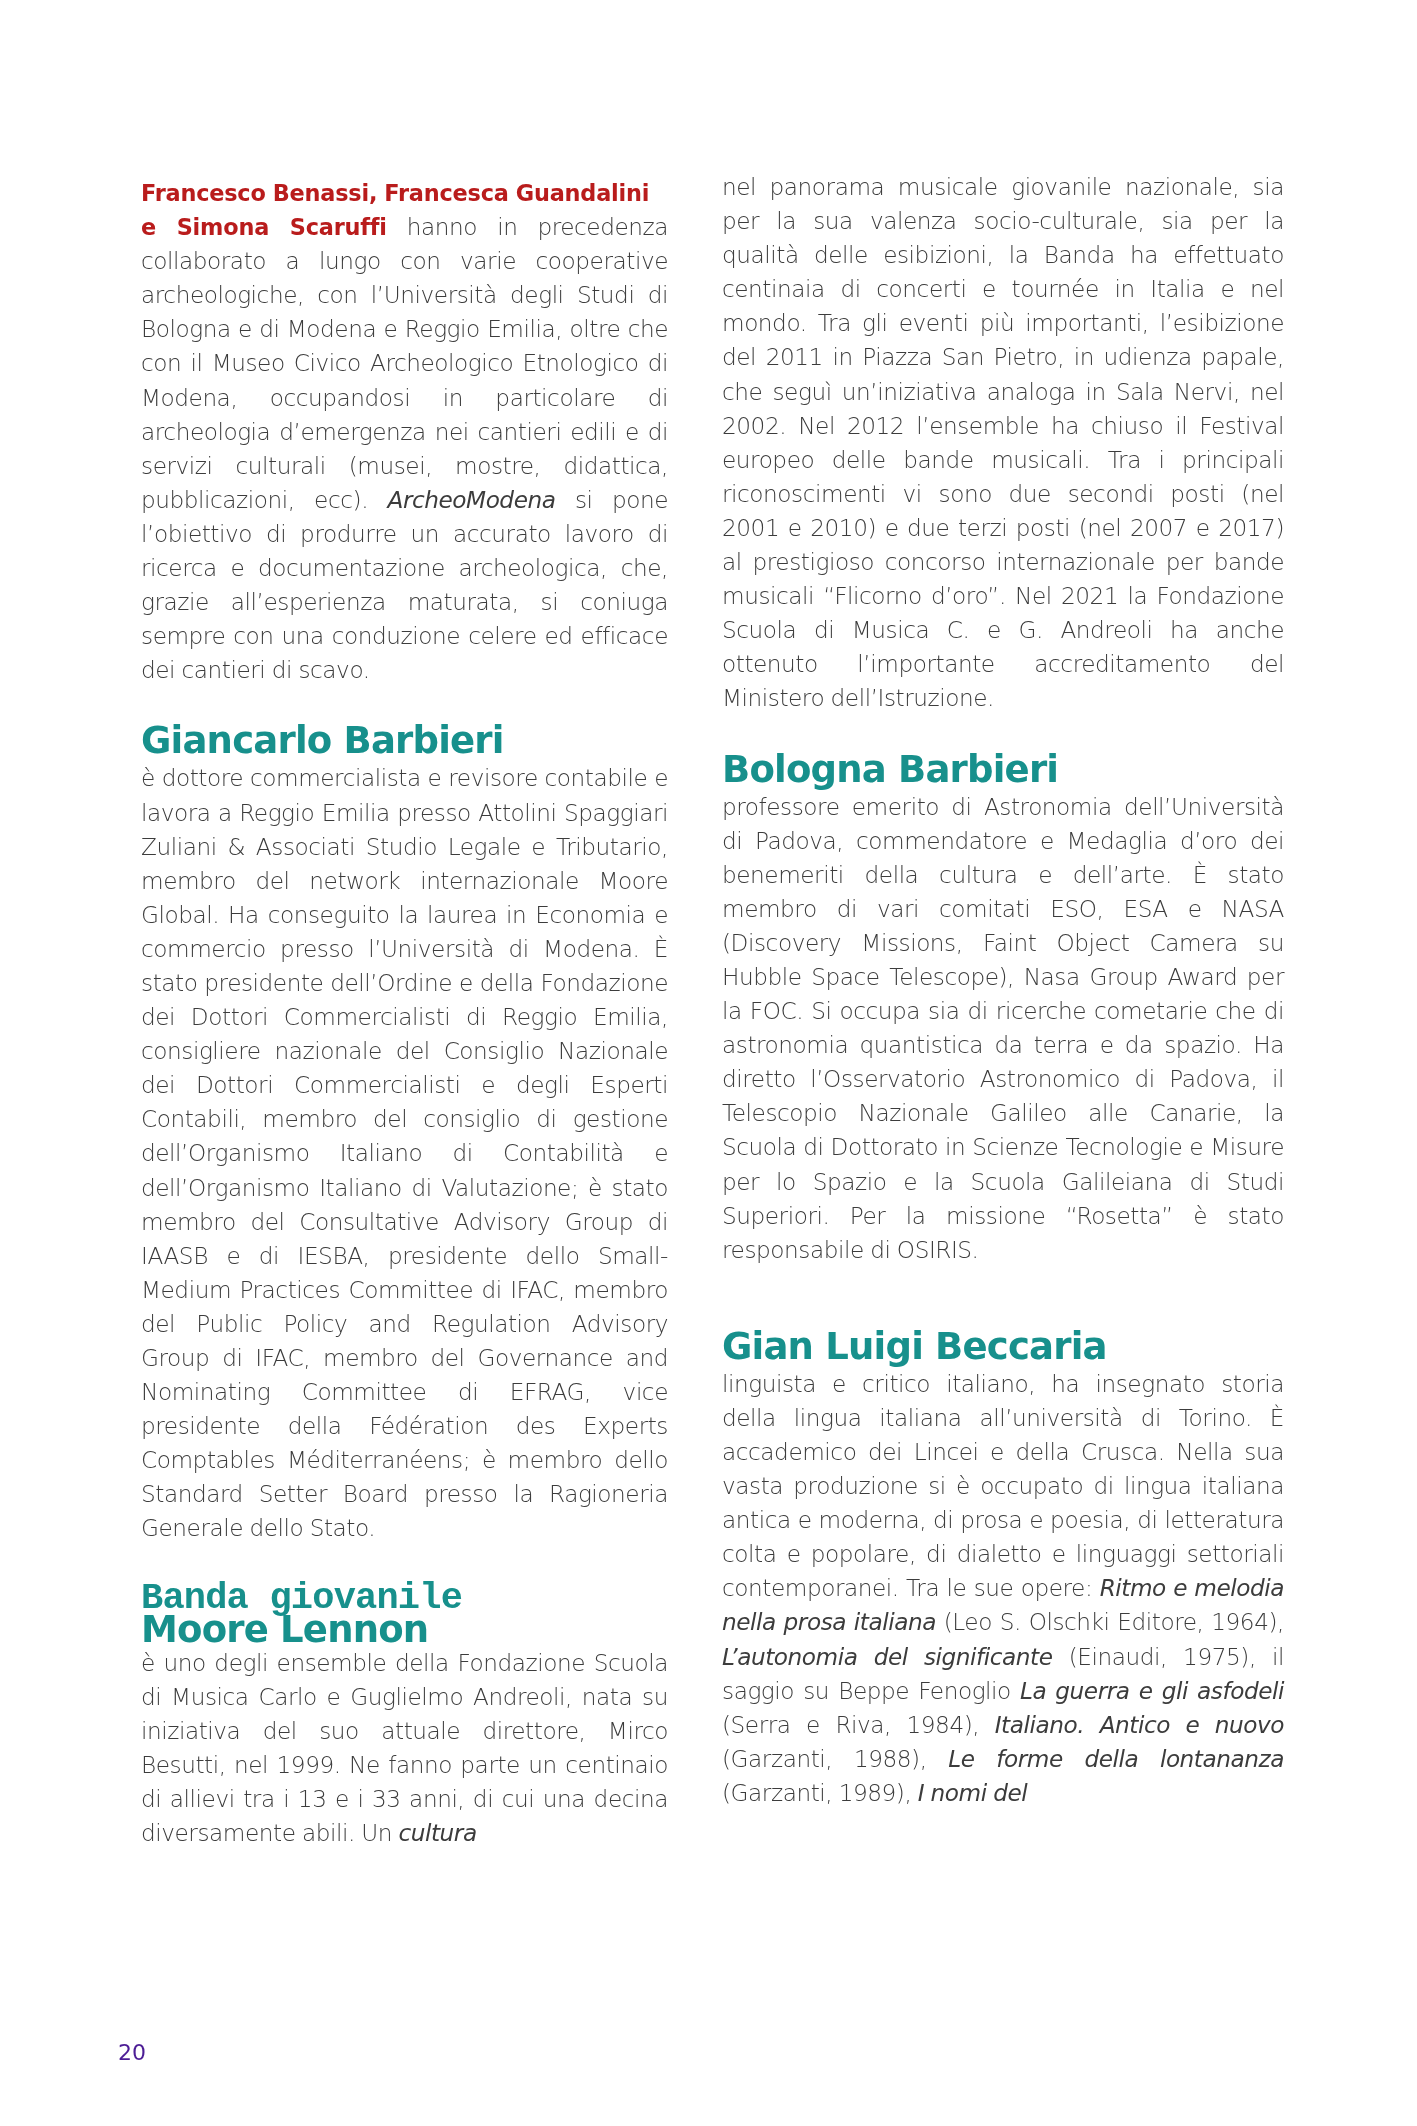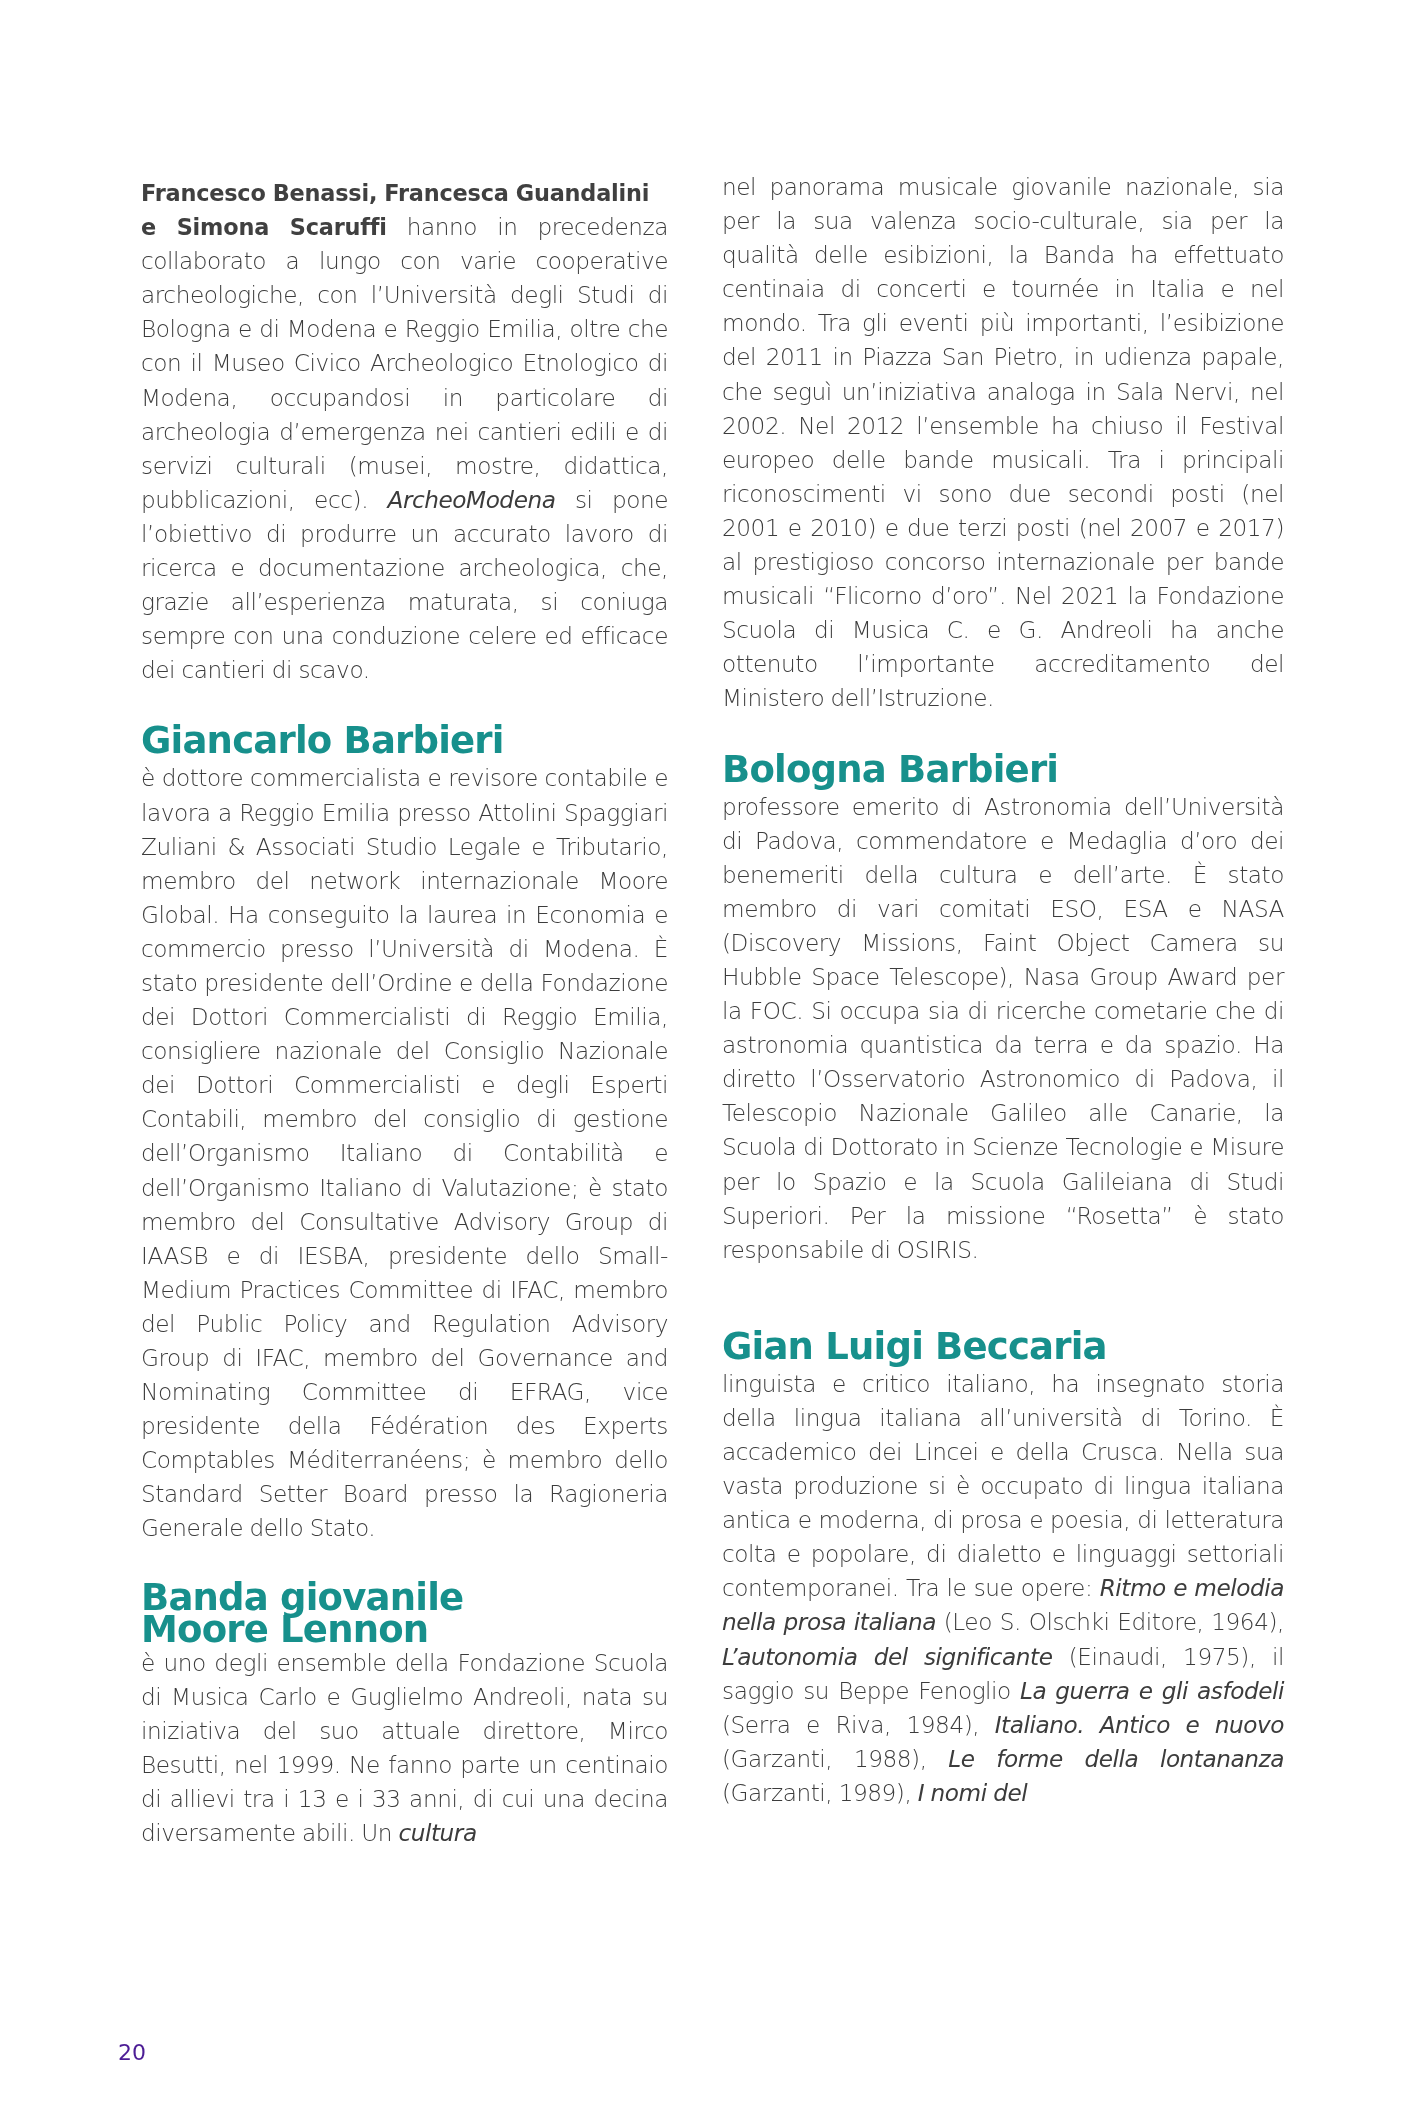--- a/index.html
+++ b/index.html
@@ -3,21 +3,21 @@
 <meta charset="utf-8">
 <style>
   html, body { margin: 0; padding: 0; background: #ffffff; }
   body { width: 1417px; height: 2126px; position: relative; overflow: hidden;
          font-family: "DejaVu Sans", sans-serif; color: #3c3c3c; }
   .col { position: absolute; top: 176px; }
   .col-left { left: 141px; width: 527px; }
   .col-right { left: 722px; width: 562px; top: 170px; }
   .body-text { font-size: 23.2px; line-height: 34.1px; text-align: justify;
                letter-spacing: -0.45px; word-spacing: -0.5px; margin: 0; font-weight: 300; }
-  .lead-name { color: #404040; font-weight: bold; font-size: 22.4px; letter-spacing: -0.2px; }
+  .lead-name { color: #b91c1c; font-weight: bold; font-size: 22.4px; letter-spacing: -0.2px; }
   .heading { color: #17908c; font-weight: bold; font-size: 37px; line-height: 40px;
              letter-spacing: -0.8px; margin: 0; }
   .heading-gap-1 { margin-top: 34px; }
   .heading-gap-2 { margin-top: 36px; }
   .heading-gap-3 { margin-top: 60px; }
   em { font-style: italic; }
   .page-number { position: absolute; left: 118px; top: 2040px; font-size: 22px; color: #4c1d95; }
   .lead-line1 { display: block; text-align: left; }
 </style>
 </head>
@@ -26,21 +26,21 @@
 <div class="col col-left">
 
   <p class="body-text">
     <span class="lead-name lead-line1">Francesco Benassi, Francesca Guandalini</span><span class="lead-name">e Simona Scaruffi</span><span> hanno in precedenza collaborato a lungo con varie cooperative archeologiche, con l’Università degli Studi di Bologna e di Modena e Reggio Emilia, oltre che con il Museo Civico Archeologico Etnologico di Modena, occupandosi in particolare di archeologia d’emergenza nei cantieri edili e di servizi culturali (musei, mostre, didattica, pubblicazioni, ecc). </span><em>ArcheoModena</em><span> si pone l’obiettivo di produrre un accurato lavoro di ricerca e documentazione archeologica, che, grazie all’esperienza maturata, si coniuga sempre con una conduzione celere ed efficace dei cantieri di scavo.</span>
   </p>
 
   <h2 class="heading heading-gap-1">Giancarlo Barbieri</h2>
   <p class="body-text">è dottore commercialista e revisore contabile e lavora a Reggio Emilia presso Attolini Spaggiari Zuliani &amp; Associati Studio Legale e Tributario, membro del network internazionale Moore Global. Ha conseguito la laurea in Economia e commercio presso l’Università di Modena. È stato presidente dell’Ordine e della Fondazione dei Dottori Commercialisti di Reggio Emilia, consigliere nazionale del Consiglio Nazionale dei Dottori Commercialisti e degli Esperti Contabili, membro del consiglio di gestione dell’Organismo Italiano di Contabilità e dell’Organismo Italiano di Valutazione; è stato membro del Consultative Advisory Group di IAASB e di IESBA, presidente dello Small-Medium Practices Committee di IFAC, membro del Public Policy and Regulation Advisory Group di IFAC, membro del Governance and Nominating Committee di EFRAG, vice presidente della Fédération des Experts Comptables Méditerranéens; è membro dello Standard Setter Board presso la Ragioneria Generale dello Stato.</p>
 
   <h2 class="heading heading-gap-2">
-    <span style="display:block;line-height:32px;">Banda giovanile</span>
+    <span style="display:block;line-height:32px;font-family:Liberation Mono, monospace;">Banda giovanile</span>
     <span style="display:block;line-height:32px;">Moore Lennon</span>
   </h2>
   <p class="body-text">
     <span>è uno degli ensemble della Fondazione Scuola di Musica Carlo e Guglielmo Andreoli, nata su iniziativa del suo attuale direttore, Mirco Besutti, nel 1999. Ne fanno parte un centinaio di allievi tra i 13 e i 33 anni, di cui una decina diversamente abili. Un </span><em>cultura</em>
   </p>
 </div>
 
 <div class="col col-right">
 
   <p class="body-text">nel panorama musicale giovanile nazionale, sia per la sua valenza socio-culturale, sia per la qualità delle esibizioni, la Banda ha effettuato centinaia di concerti e tournée in Italia e nel mondo. Tra gli eventi più importanti, l’esibizione del 2011 in Piazza San Pietro, in udienza papale, che seguì un’iniziativa analoga in Sala Nervi, nel 2002. Nel 2012 l’ensemble ha chiuso il Festival europeo delle bande musicali. Tra i principali riconoscimenti vi sono due secondi posti (nel 2001 e 2010) e due terzi posti (nel 2007 e 2017) al prestigioso concorso internazionale per bande musicali “Flicorno d’oro”. Nel 2021 la Fondazione Scuola di Musica C. e G. Andreoli ha anche ottenuto l’importante accreditamento del Ministero dell’Istruzione.</p>

